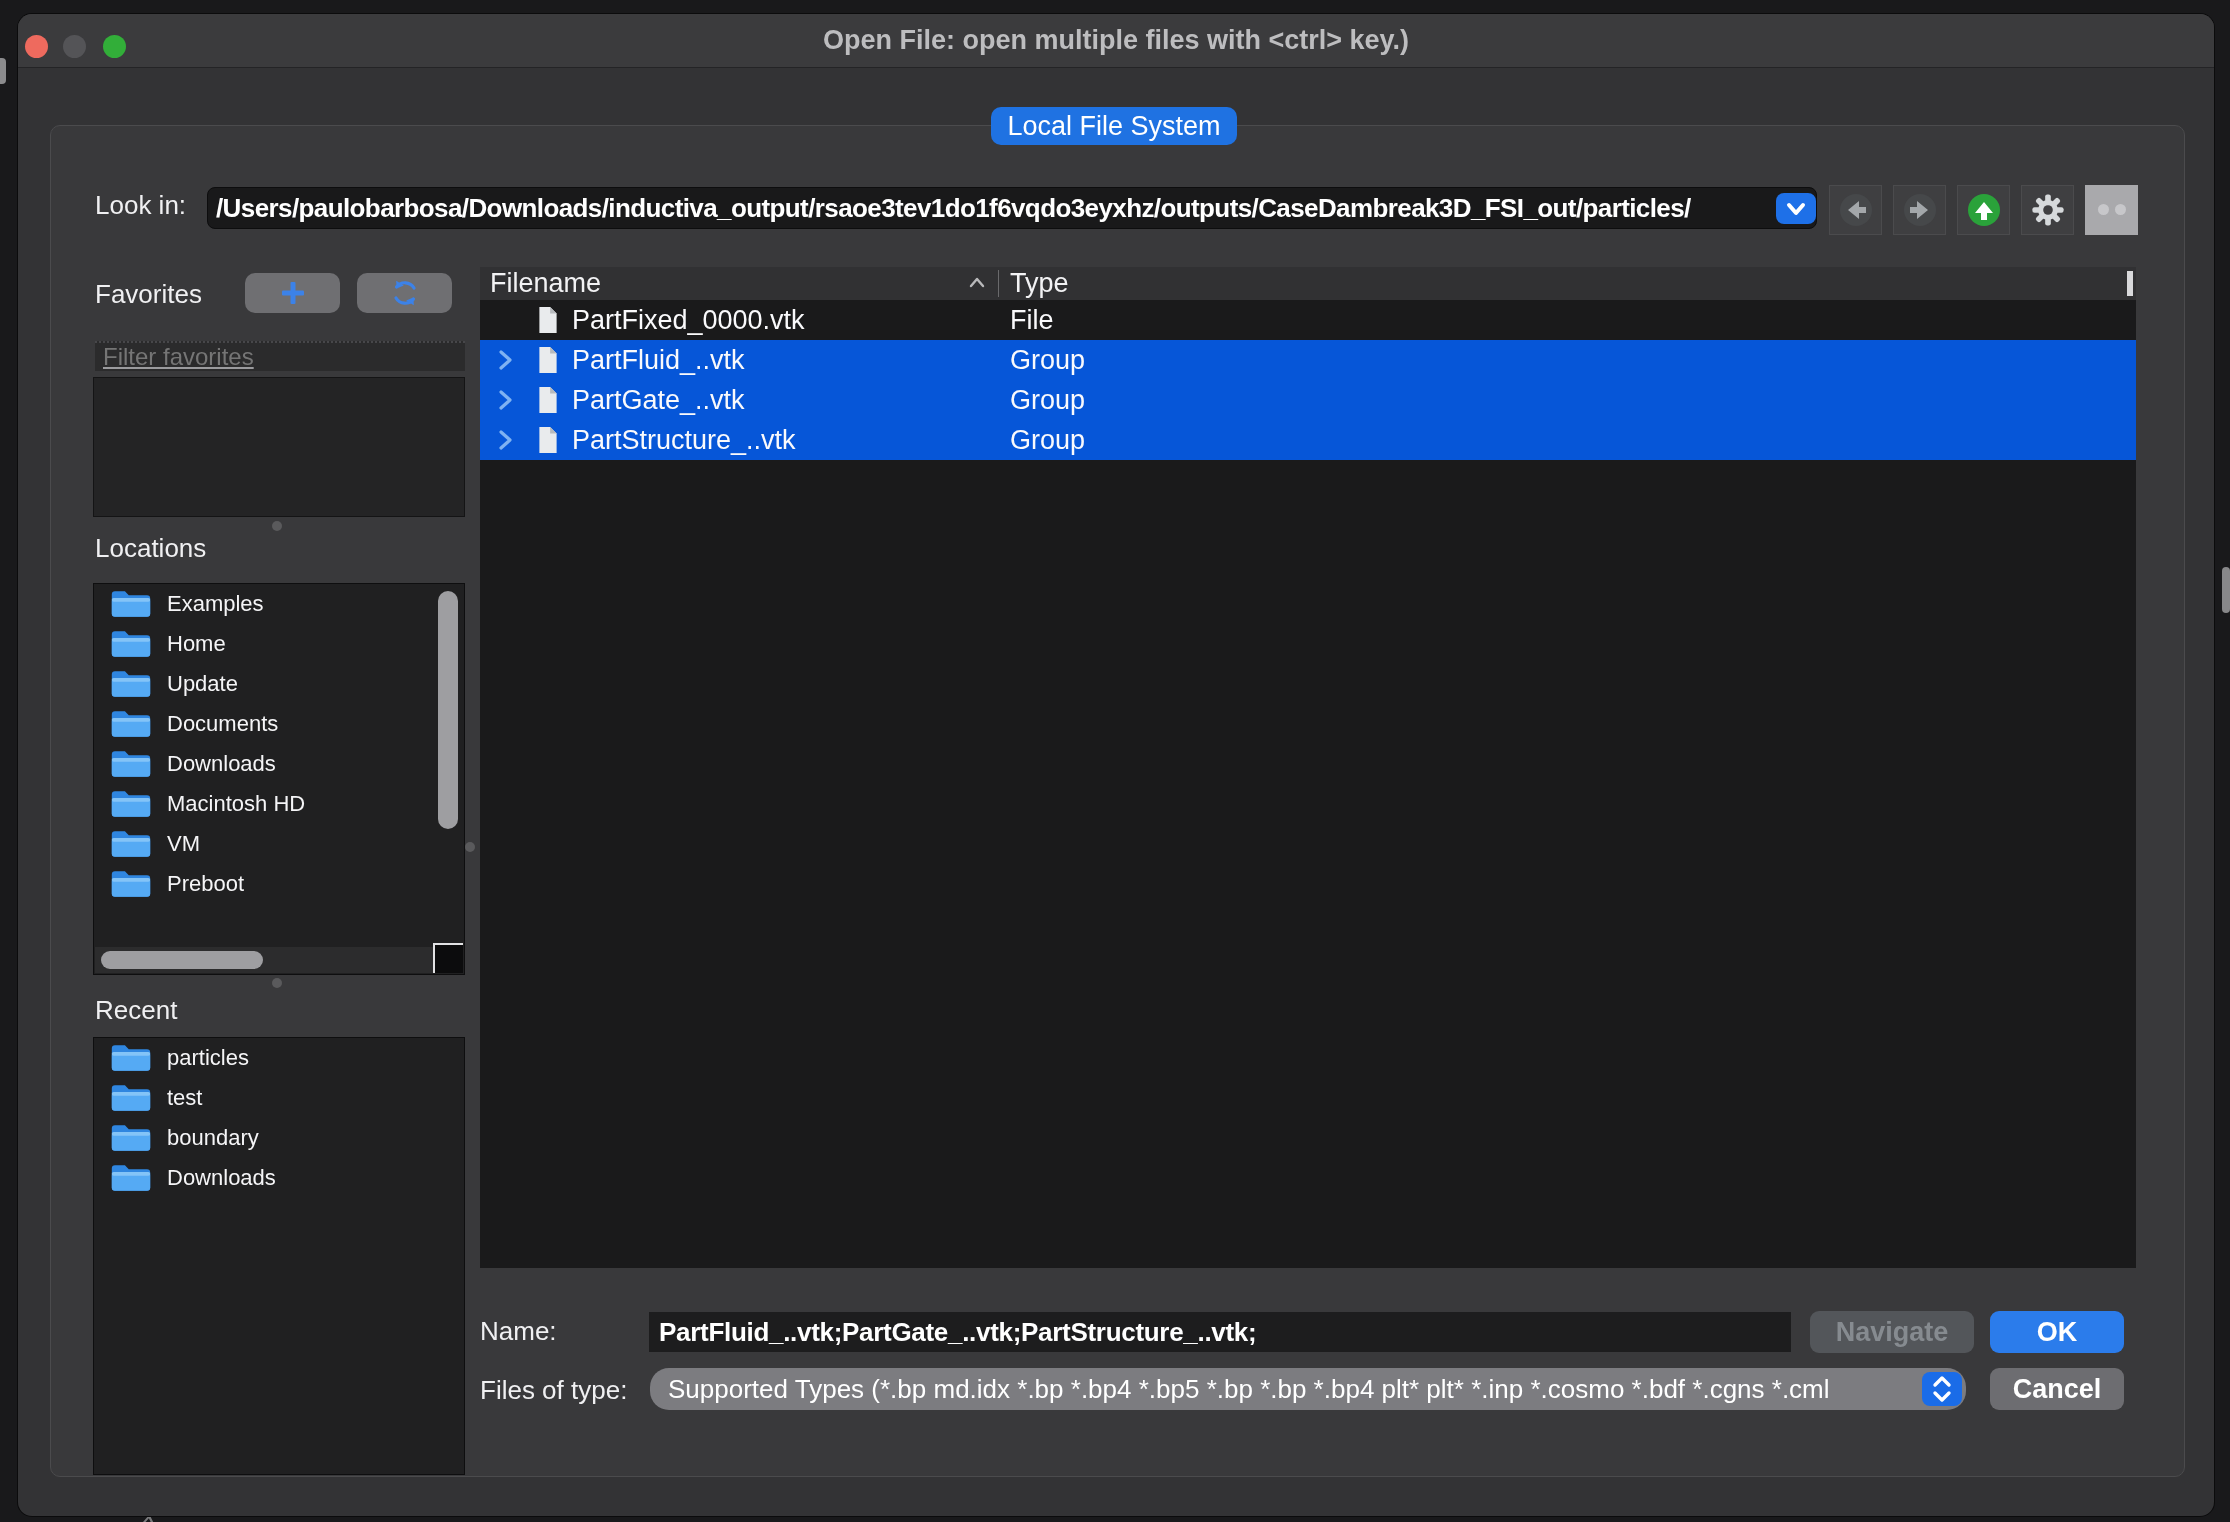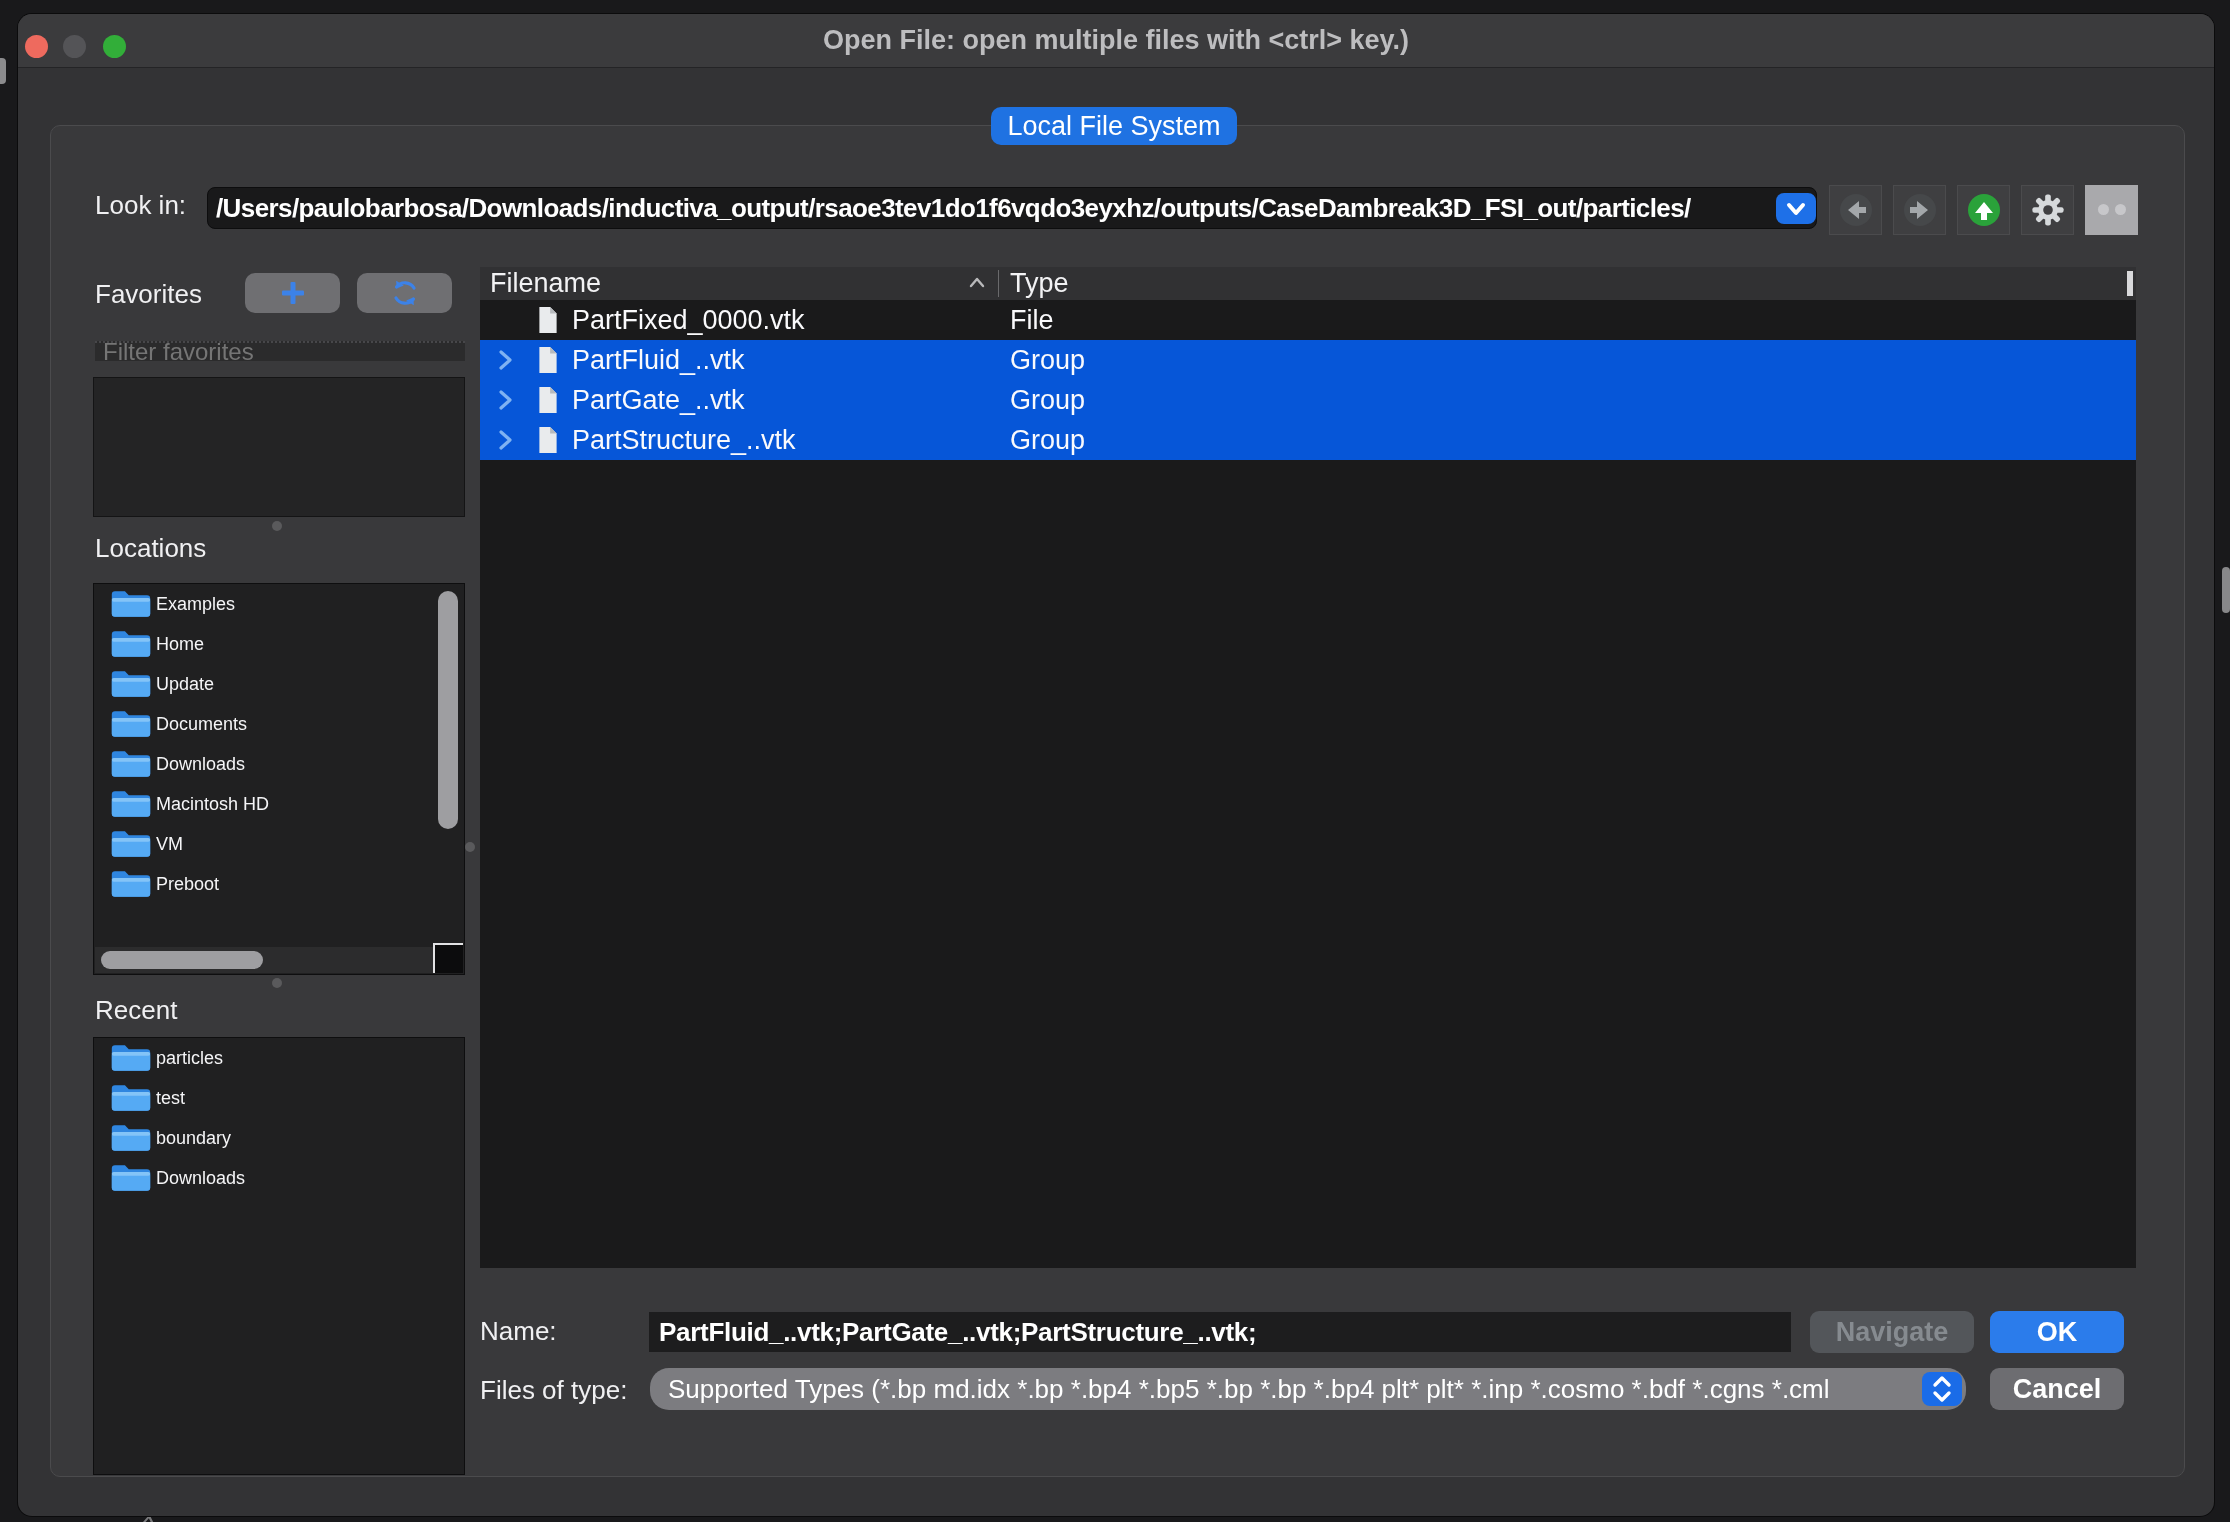--- a/index.html
+++ b/index.html
@@ -40,37 +40,37 @@
           box-sizing:border-box;display:flex;align-items:center;justify-content:center;}
   #btn-back{left:1811px;} #btn-fwd{left:1875px;} #btn-up{left:1939px;}
   #btn-gear{left:2003px;} #btn-dots{left:2067px;background:#a9a9ac;border:none;}
   .dot2{width:11px;height:11px;border-radius:50%;background:#c7c7ca;display:inline-block;margin:0 3px;}
 
   
   #fav-label{left:77px;top:265px;}
   .smallbtn{top:259px;width:95px;height:40px;background:#6f6f72;border-radius:10px;
             display:flex;align-items:center;justify-content:center;}
   #fav-add{left:227px;} #fav-refresh{left:339px;}
-  #fav-filter{left:77px;top:327px;width:370px;height:20px;background:#2b2b2c;border:none;
+  #fav-filter{left:77px;top:327px;width:370px;height:30px;background:#2b2b2c;border:none;
               border-top:2px dotted #47474a;color:#9b9b9e;font-size:24px;
-              font-family:"Liberation Sans",sans-serif;padding:0 8px;box-sizing:border-box;outline:none;}
+              font-family:"Liberation Sans",sans-serif;padding:0 8px;box-sizing:border-box;outline:none;text-decoration:underline;}
   #fav-box{left:75px;top:363px;width:372px;height:140px;background:#242425;border:1px solid #141415;box-sizing:border-box;}
 
   .splitdot{width:10px;height:10px;border-radius:50%;background:#5a5a5c;}
 
   
   #loc-label{left:77px;top:519px;}
   #loc-box{left:75px;top:569px;width:372px;height:392px;background:#202021;border:1px solid #0e0e0f;
            box-sizing:border-box;overflow:hidden;}
   #rec-label{left:77px;top:981px;}
   #rec-box{left:75px;top:1023px;width:372px;height:438px;background:#202021;border:1px solid #0e0e0f;
            box-sizing:border-box;overflow:hidden;}
   .fitem{position:relative;height:40px;display:flex;align-items:center;}
   .fitem .ficon{margin-left:16px;width:42px;height:32px;flex:0 0 42px;}
-  .fitem .ftext{margin-left:4px;font-size:18px;color:#f5f5f7;white-space:nowrap;}
+  .fitem .ftext{margin-left:15px;font-size:22px;color:#f5f5f7;white-space:nowrap;}
 
   #loc-vthumb{left:344px;top:7px;width:20px;height:238px;background:#9e9ea1;border-radius:10px;position:absolute;}
   #loc-htrack{left:1px;top:363px;width:338px;height:26px;background:#2c2c2d;position:absolute;}
   #loc-hthumb{left:6px;top:4px;width:162px;height:18px;background:#9e9ea1;border-radius:9px;position:absolute;}
   #loc-corner{left:339px;top:359px;width:30px;height:30px;background:#0c0c0d;position:absolute;
               border-top:2px solid #e2e2e4;border-left:2px solid #e2e2e4;box-sizing:border-box;}
 
   
   #flist-header{left:462px;top:253px;width:1656px;height:33px;background:#313133;}
   #col-filename{position:absolute;left:10px;top:0;line-height:33px;font-size:27px;color:#f2f2f4;}

